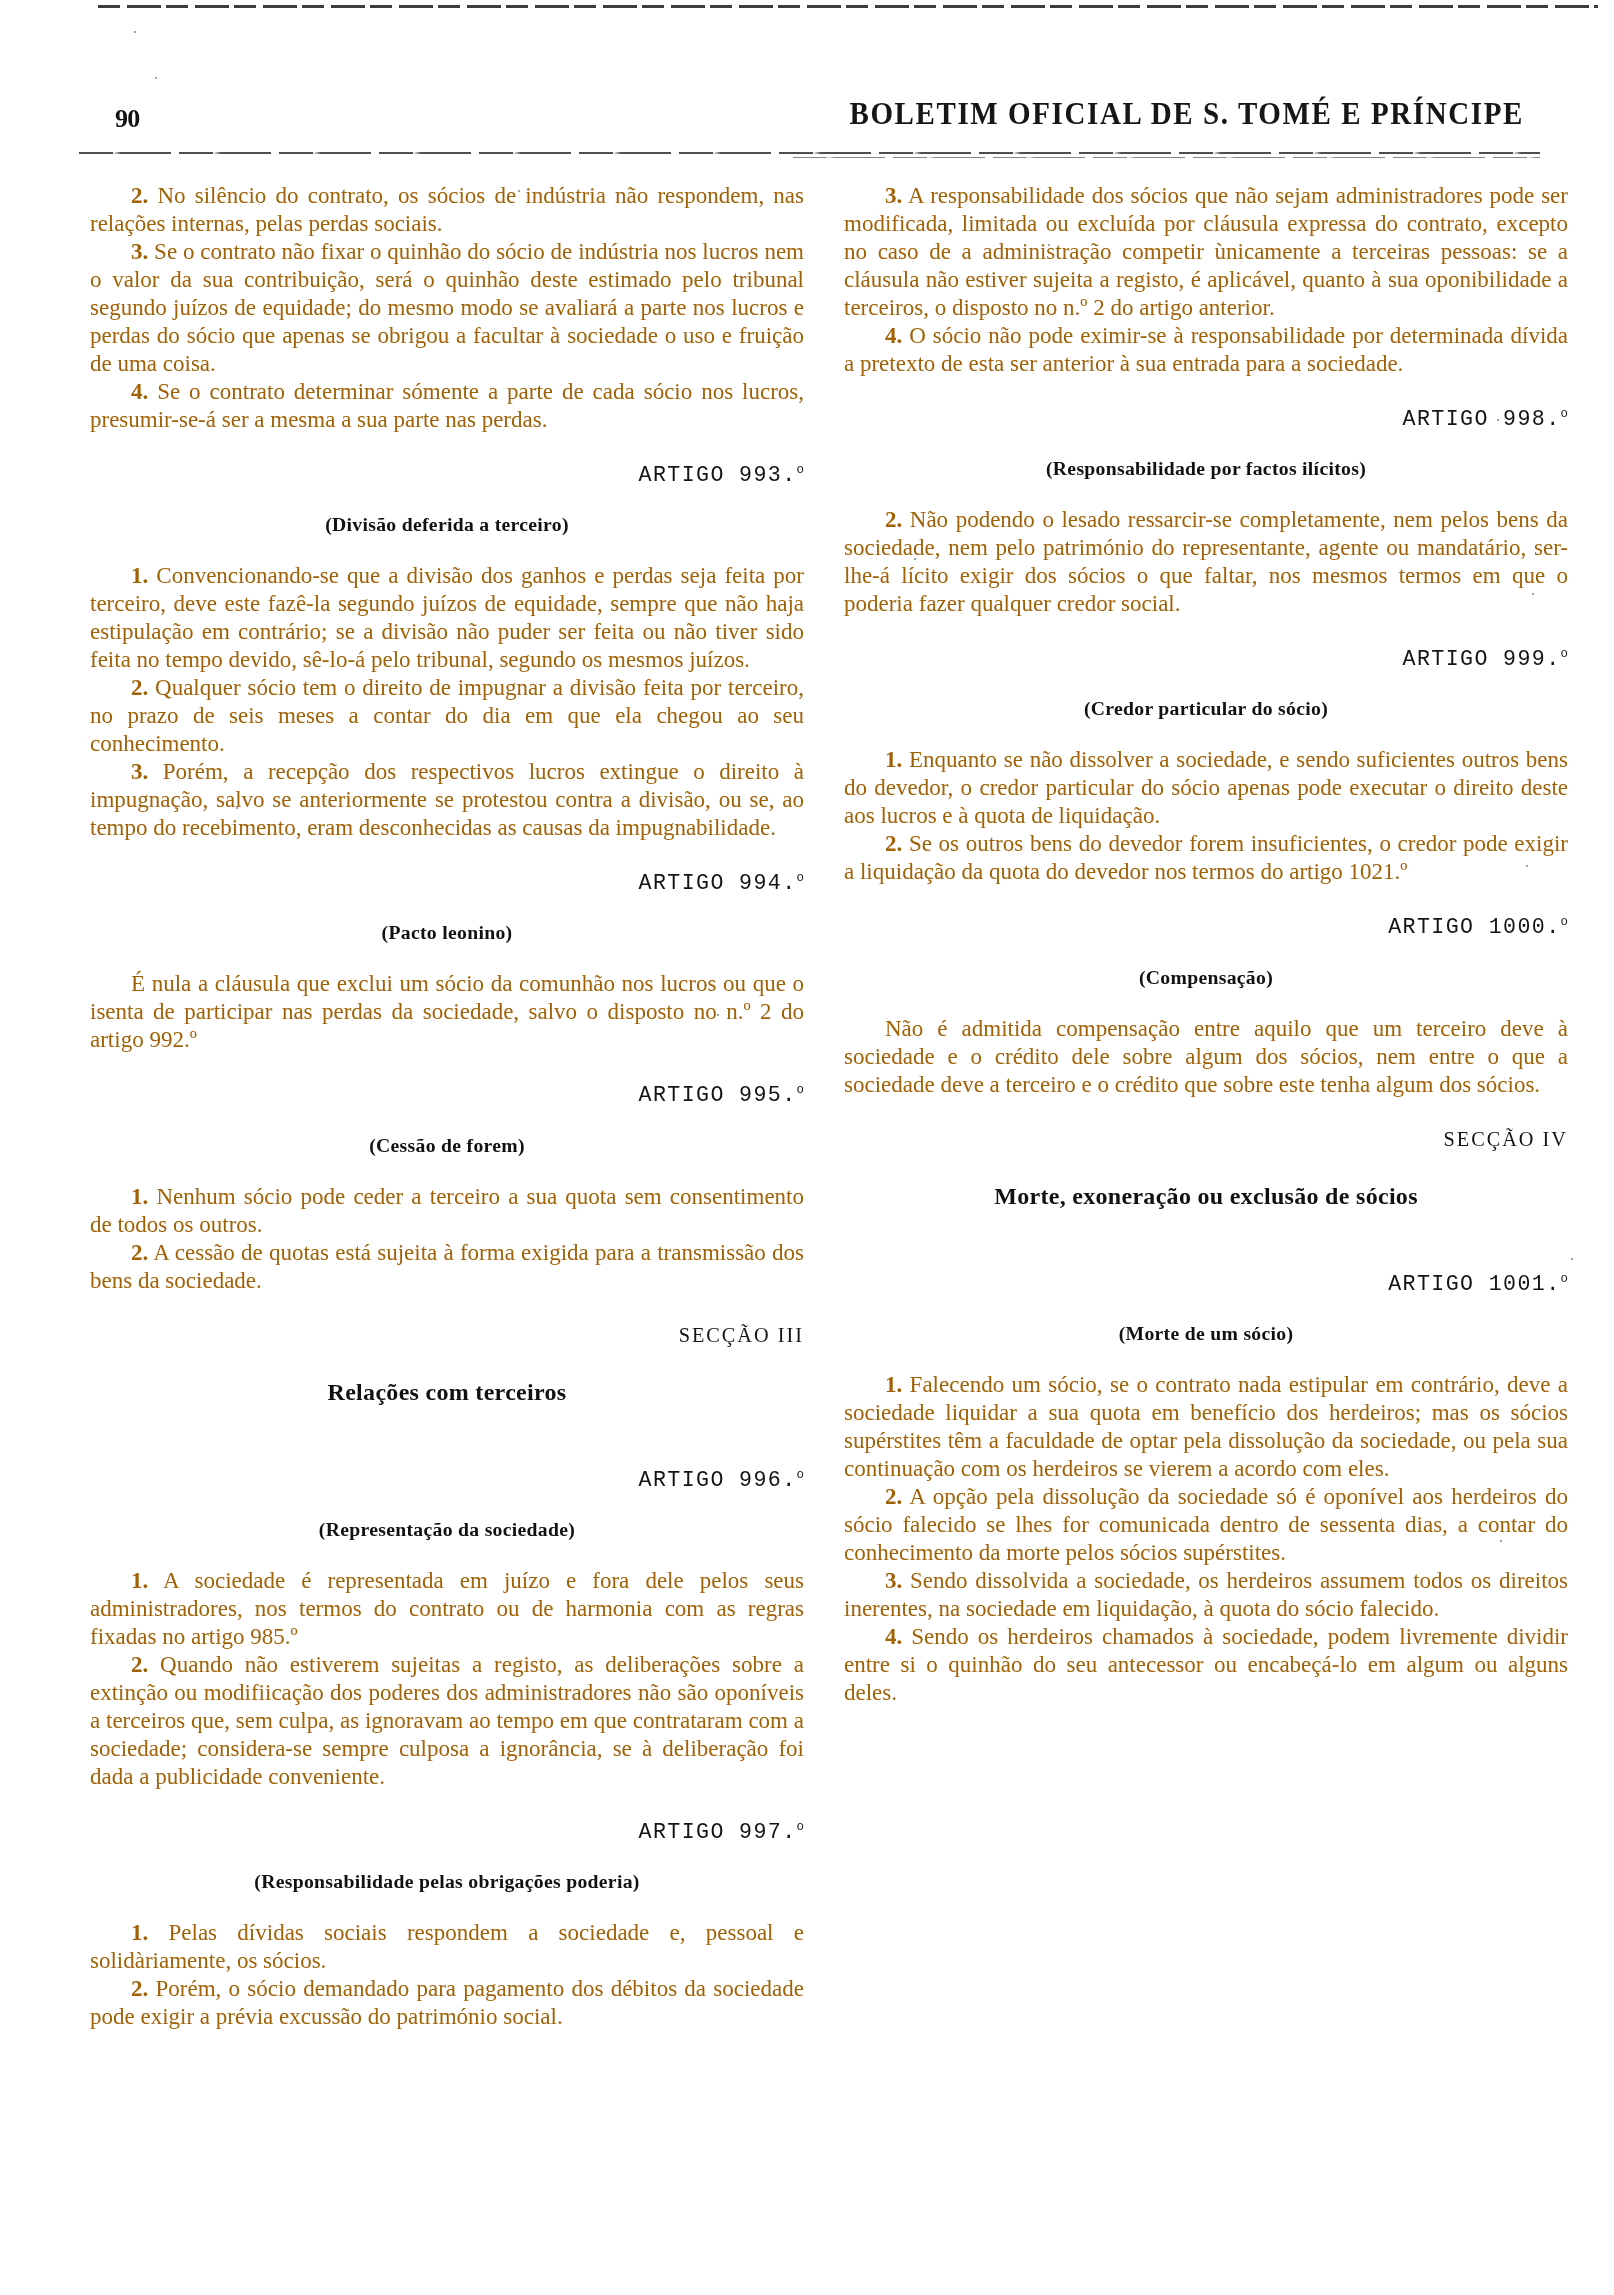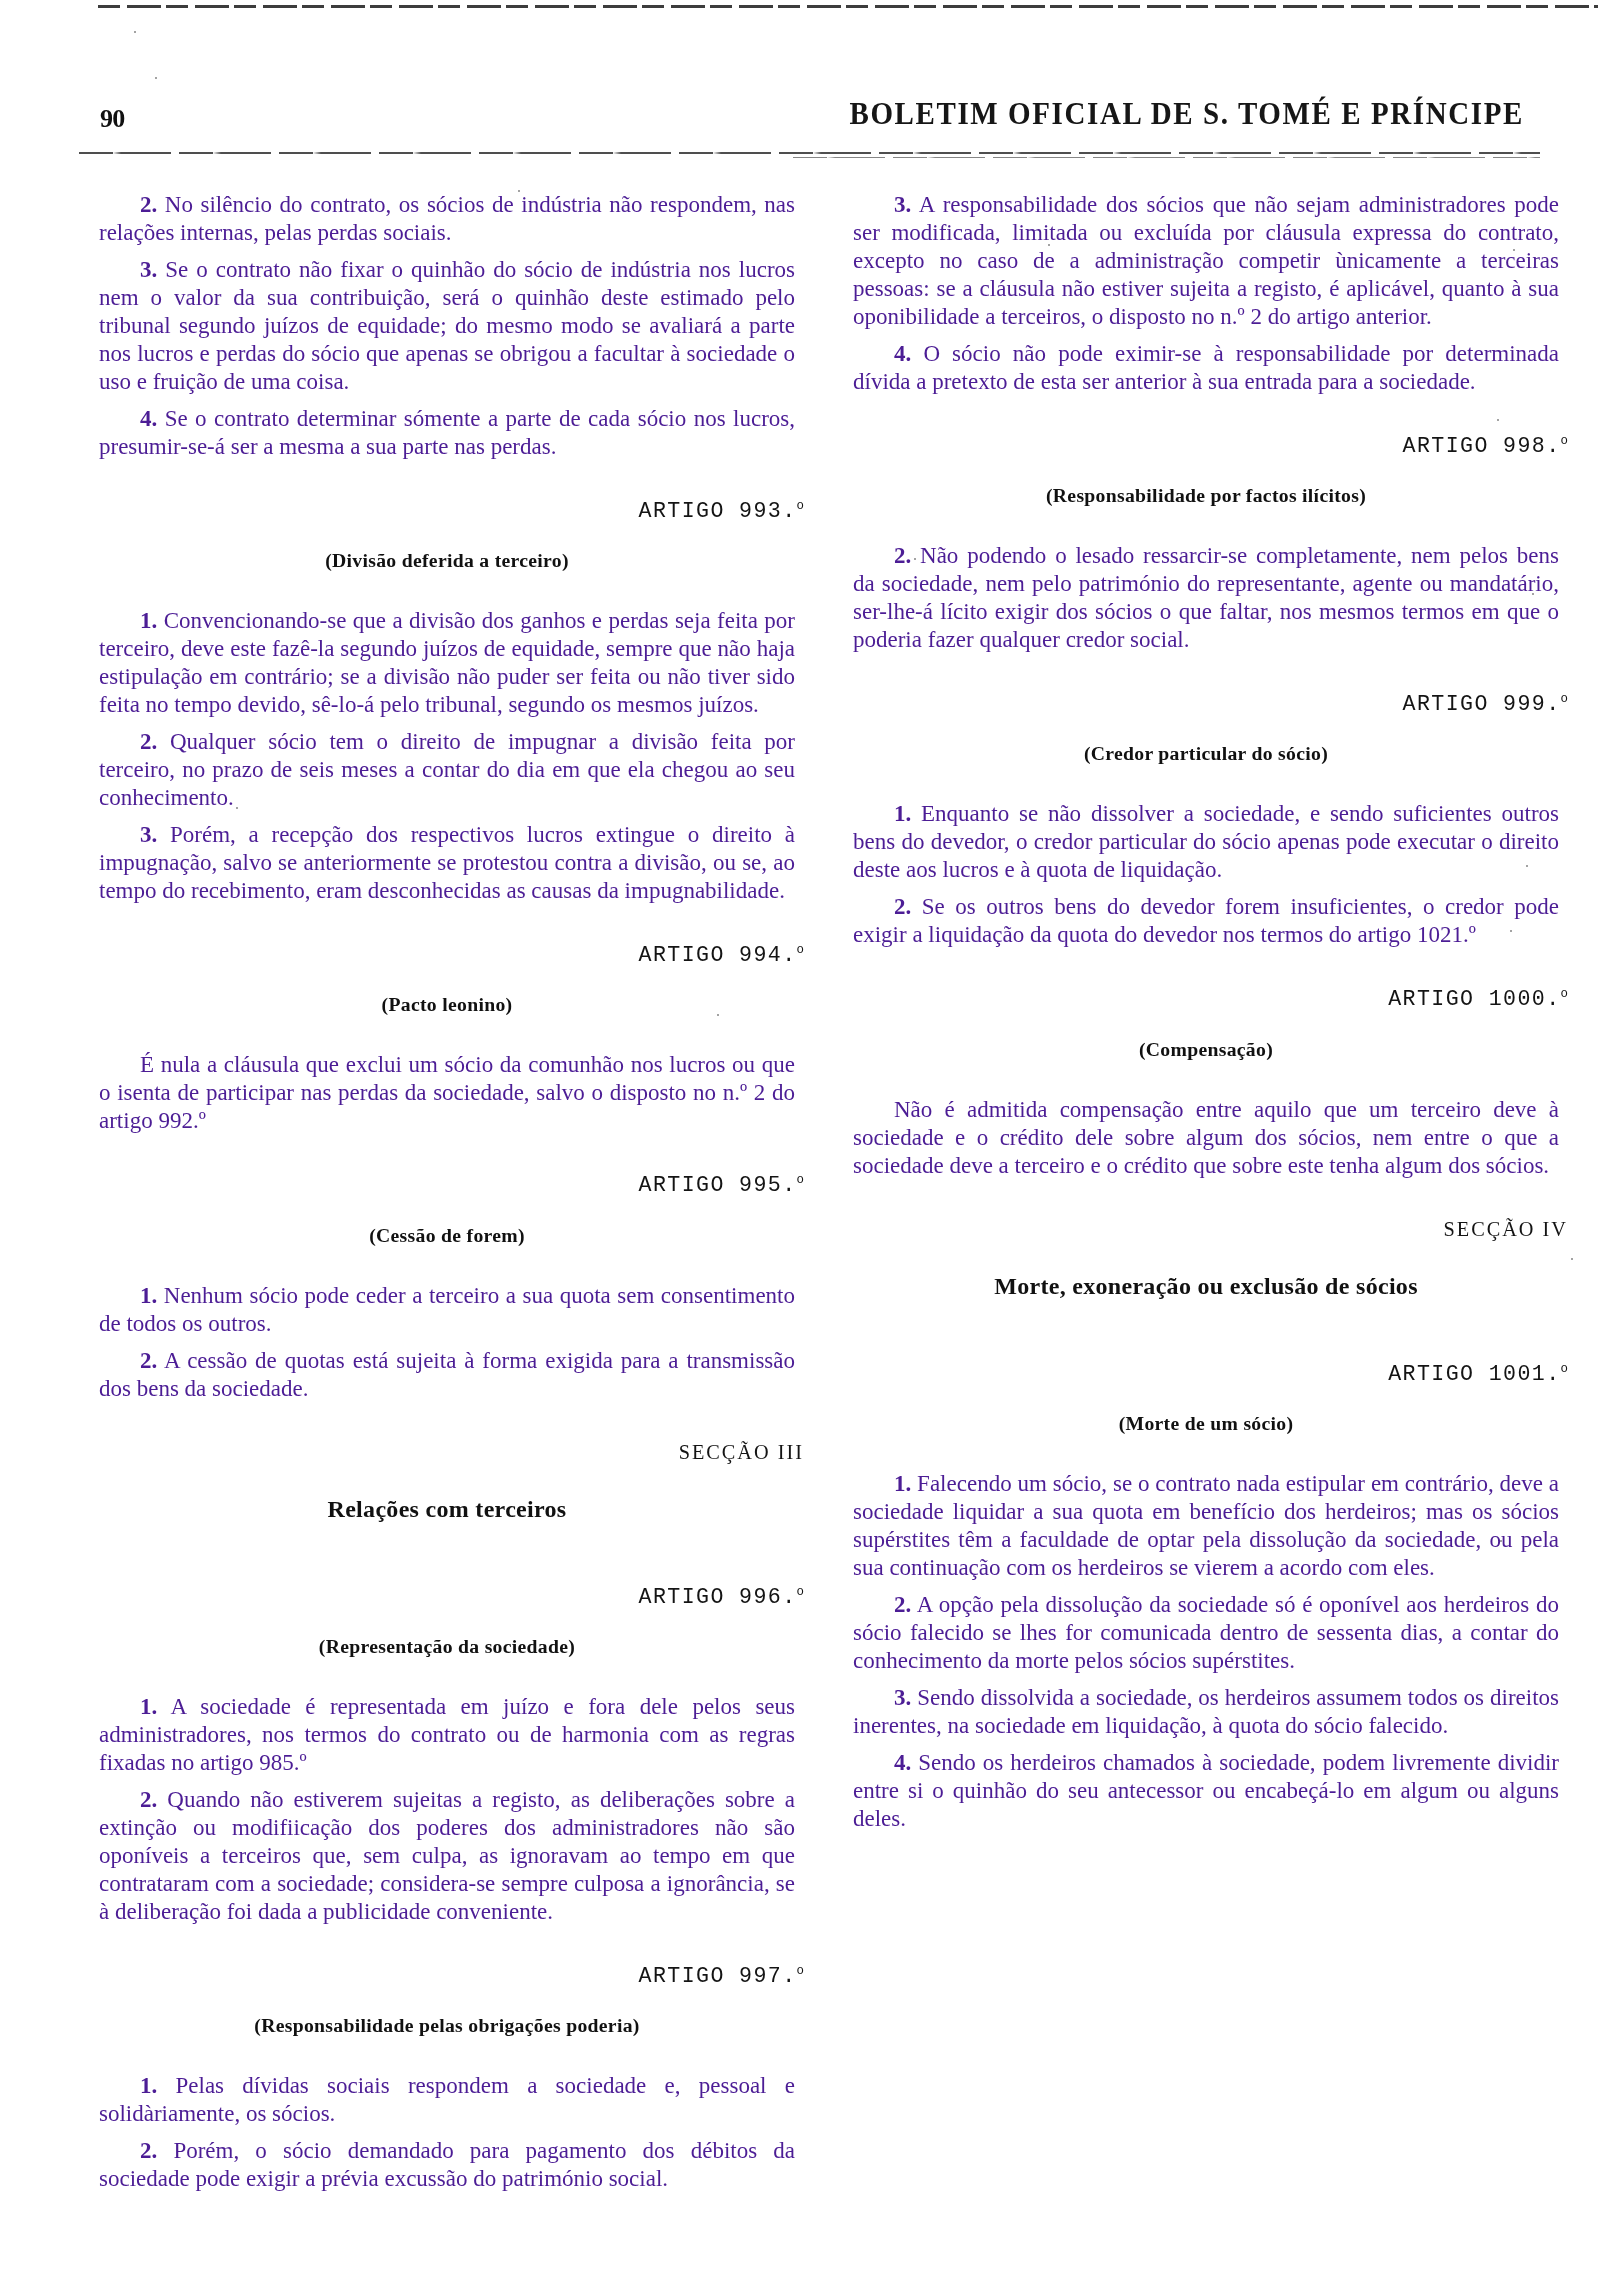--- a/index.html
+++ b/index.html
@@ -41,21 +41,21 @@
   
   .running-head {
     position: absolute;
     left: 0;
     top: 92px;
     width: 1614px;
     height: 52px;
   }
   .folio {
     position: absolute;
-    left: 100px;
+    left: 115px;
     top: 11.8px;
     font-family: "Liberation Serif", "DejaVu Serif", serif;
     font-weight: bold;
     font-size: 26px;
     letter-spacing: -0.7px;
     color: #111;
   }
   .head-title {
     position: absolute;
     right: 90px;
@@ -102,26 +102,26 @@
   }
   .col {
     position: absolute;
     top: 0;
     width: 714px;
   }
   .col-left  { left: 90px; }
   .col-right { left: 844px; width: 724px; }
 
   p.para {
-    margin: 9px;
+    margin: 0;
     font-size: 23px;
     line-height: 28px;
     text-align: justify;
     text-indent: 41px;
-    color: #4c1d95;
+    color: #a16207;
     font-family: "Liberation Serif", "DejaVu Serif", serif;
     hyphens: none;
   }
   p.para .num {
     font-weight: bold;
   }
 
   h2.artigo {
     margin: 0;
     font-size: 21.6px;

